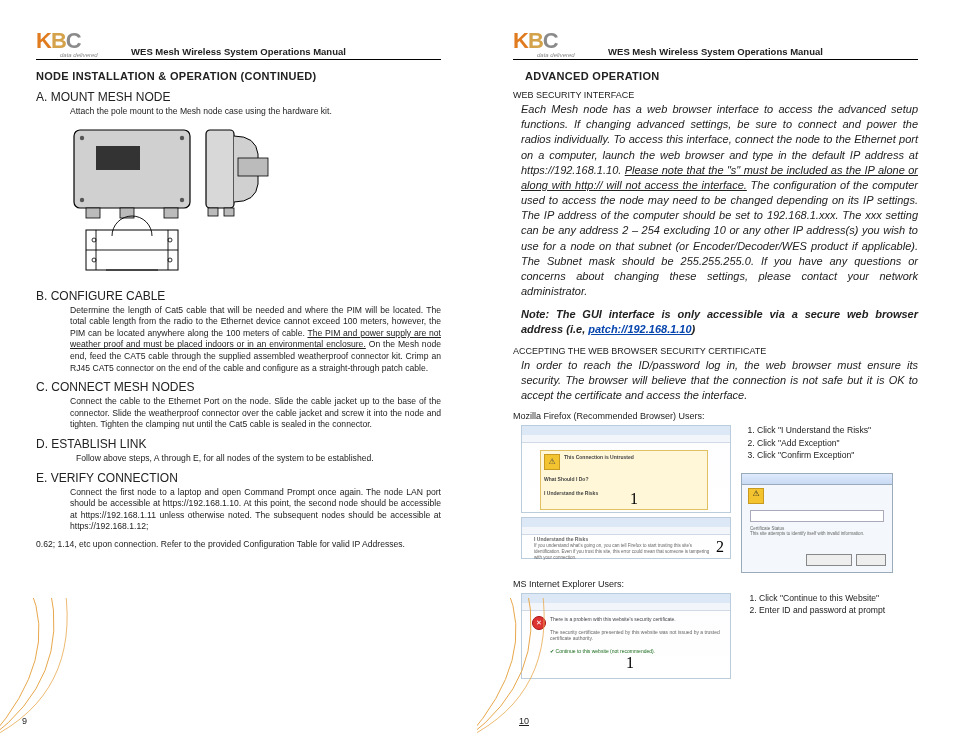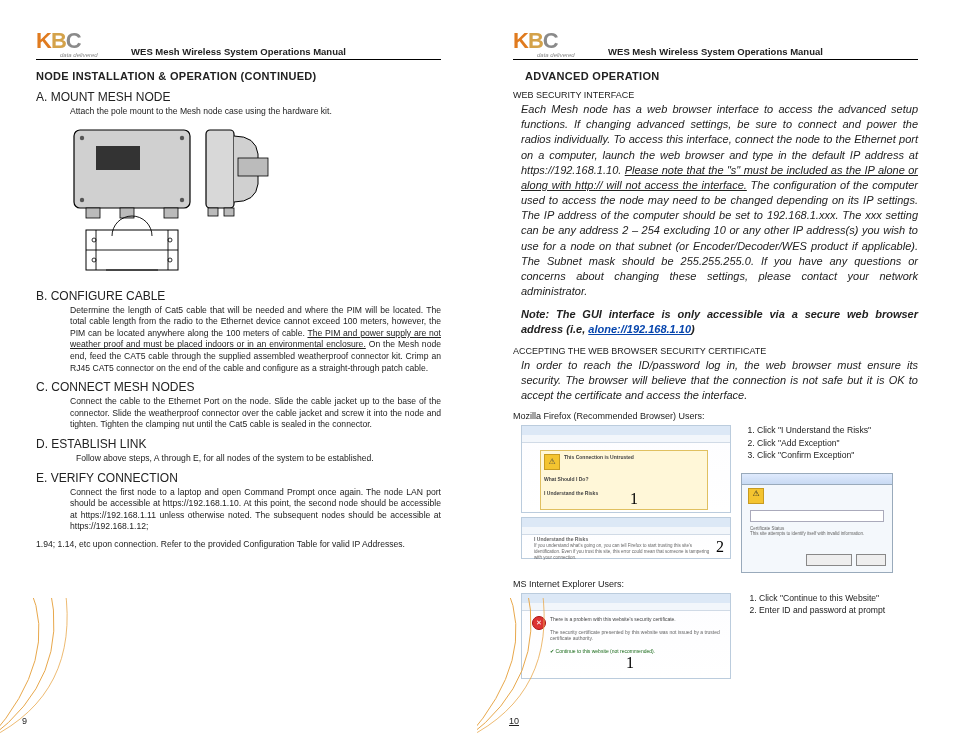--- a/index.html
+++ b/index.html
@@ -96,21 +96,21 @@
     line-height: 1.35;
     text-align: justify;
     margin: 10px 0 0 50px;
   }
   .page-num {
     position: absolute;
     bottom: 12px;
     font-size: 9px;
   }
   .page-num.left { left: 22px; }
-  .page-num.right-offleft { left: 32px; text-decoration: underline; }
+  .page-num.right-offleft { left: 42px; text-decoration: underline; }
   .swoosh {
     position: absolute;
     bottom: 0;
     left: 0;
     width: 120px;
     height: 140px;
     pointer-events: none;
   }
   .subhead {
     font-size: 9px;
@@ -235,21 +235,21 @@
     </div>
 
     <div class="indent-a step-label">C.   CONNECT MESH NODES</div>
     <div class="step-body" style="margin-left:34px;">Connect the cable to the Ethernet Port on the node.  Slide the cable jacket up to the base of the connector.  Slide the weatherproof connector over the cable jacket and screw it into the node and tighten.  Tighten the clamping nut until the Cat5 cable is sealed in the connector.</div>
 
     <div class="indent-a step-label">D.   ESTABLISH LINK</div>
     <div class="step-body" style="margin-left:40px;">Follow above steps, A through E, for all nodes of the system to be established.</div>
 
     <div class="indent-a step-label">E.   VERIFY CONNECTION</div>
     <div class="step-body" style="margin-left:34px;">Connect the first node to a laptop and open Command Prompt once again. The node LAN port should be accessible at https://192.168.1.10. At this point, the second node should be accessible at https://192.168.1.11 unless otherwise noted. The subsequent nodes should be accessible at https://192.168.1.12;</div>
-    <div class="step-body-tight" style="margin-left:0;">1.94; 1.14, etc upon connection. Refer to the provided Configuration Table for valid IP Addresses.</div>
+    <div class="step-body-tight" style="margin-left:0;">0.62; 1.14, etc upon connection. Refer to the provided Configuration Table for valid IP Addresses.</div>
 
 
     <div class="page-num left">9</div>
 
     <svg class="swoosh" viewBox="0 0 120 140">
       <path d="M-10 140 Q60 60 30 -10" fill="none" stroke="#e8a84c" stroke-width="1"></path>
       <path d="M-10 140 Q70 80 50 -10" fill="none" stroke="#e8a84c" stroke-width="1"></path>
       <path d="M-10 140 Q80 95 65 -10" fill="none" stroke="#e8a84c" stroke-width="0.8"></path>
     </svg>
   </div>
@@ -265,21 +265,21 @@
     <hr class="rule">
 
     <h2 class="section" style="margin-left:12px;">ADVANCED OPERATION</h2>
 
     <div class="subhead">WEB SECURITY INTERFACE</div>
     <div class="para">
       <span>Each Mesh node has a web browser interface to access the advanced setup functions.  If changing advanced settings, be sure to connect and power the radios individually.  To access this interface, connect the node to the Ethernet port on a computer, launch the web browser and type in the default IP address at https://192.168.1.10.  </span><span class="underline">Please note that the "s" must be included as the IP alone or along with http:// will not access the interface.</span><span> The configuration of the computer used to access the node may need to be changed depending on its IP settings.  The IP address of the computer should be set to 192.168.1.xxx.  The xxx setting can be any address 2 – 254 excluding 10 or any other IP address(s) you wish to use for a node on that subnet (or Encoder/Decoder/WES product if applicable).   The Subnet mask should be 255.255.255.0.   If you have any questions or concerns about changing these settings, please contact your network administrator.</span>
     </div>
 
     <div class="para bold" style="text-align:justify;">
-      <span>Note: The GUI interface is only accessible via a secure web browser address (i.e, </span><a class="link">alone://192.168.1.10</a><span>)</span>
+      <span>Note: The GUI interface is only accessible via a secure web browser address (i.e, </span><a class="link">patch://192.168.1.10</a><span>)</span>
     </div>
 
     <div class="subhead">ACCEPTING THE WEB BROWSER SECURITY CERTIFICATE</div>
     <div class="para">In order to reach the ID/password log in, the web browser must ensure its security.  The browser will believe that the connection is not safe but it is OK to accept the certificate and access the interface.</div>
 
     <div class="subhead" style="margin-left:0;">Mozilla Firefox (Recommended Browser) Users:</div>
 
     <div class="browser-row">
       <div>
         <div class="shot" style="width:210px;height:88px;">

